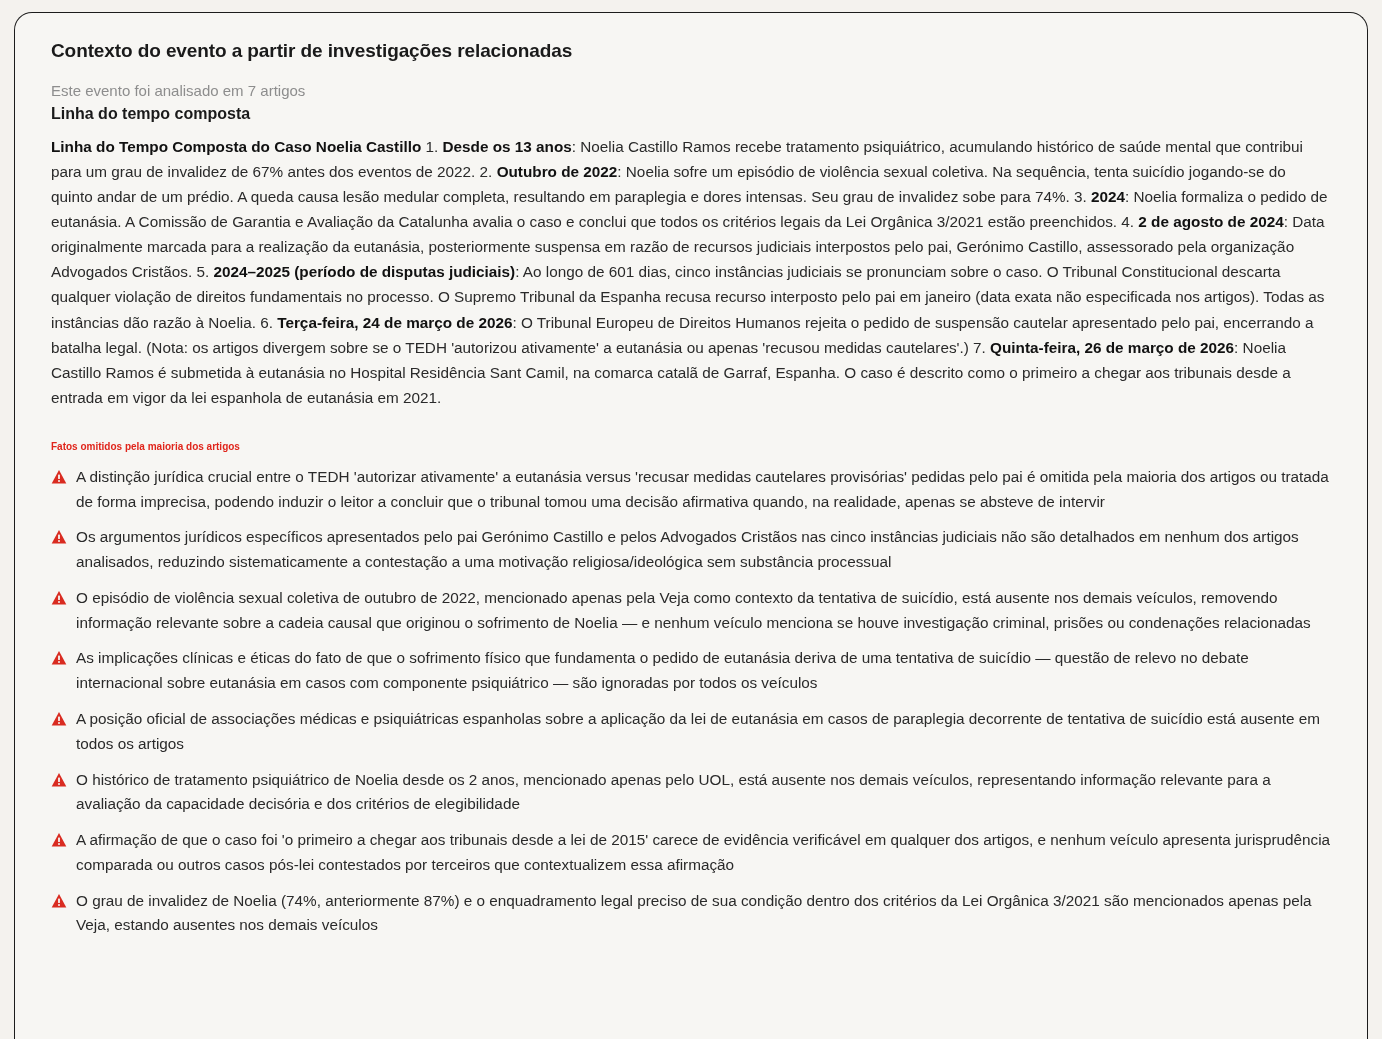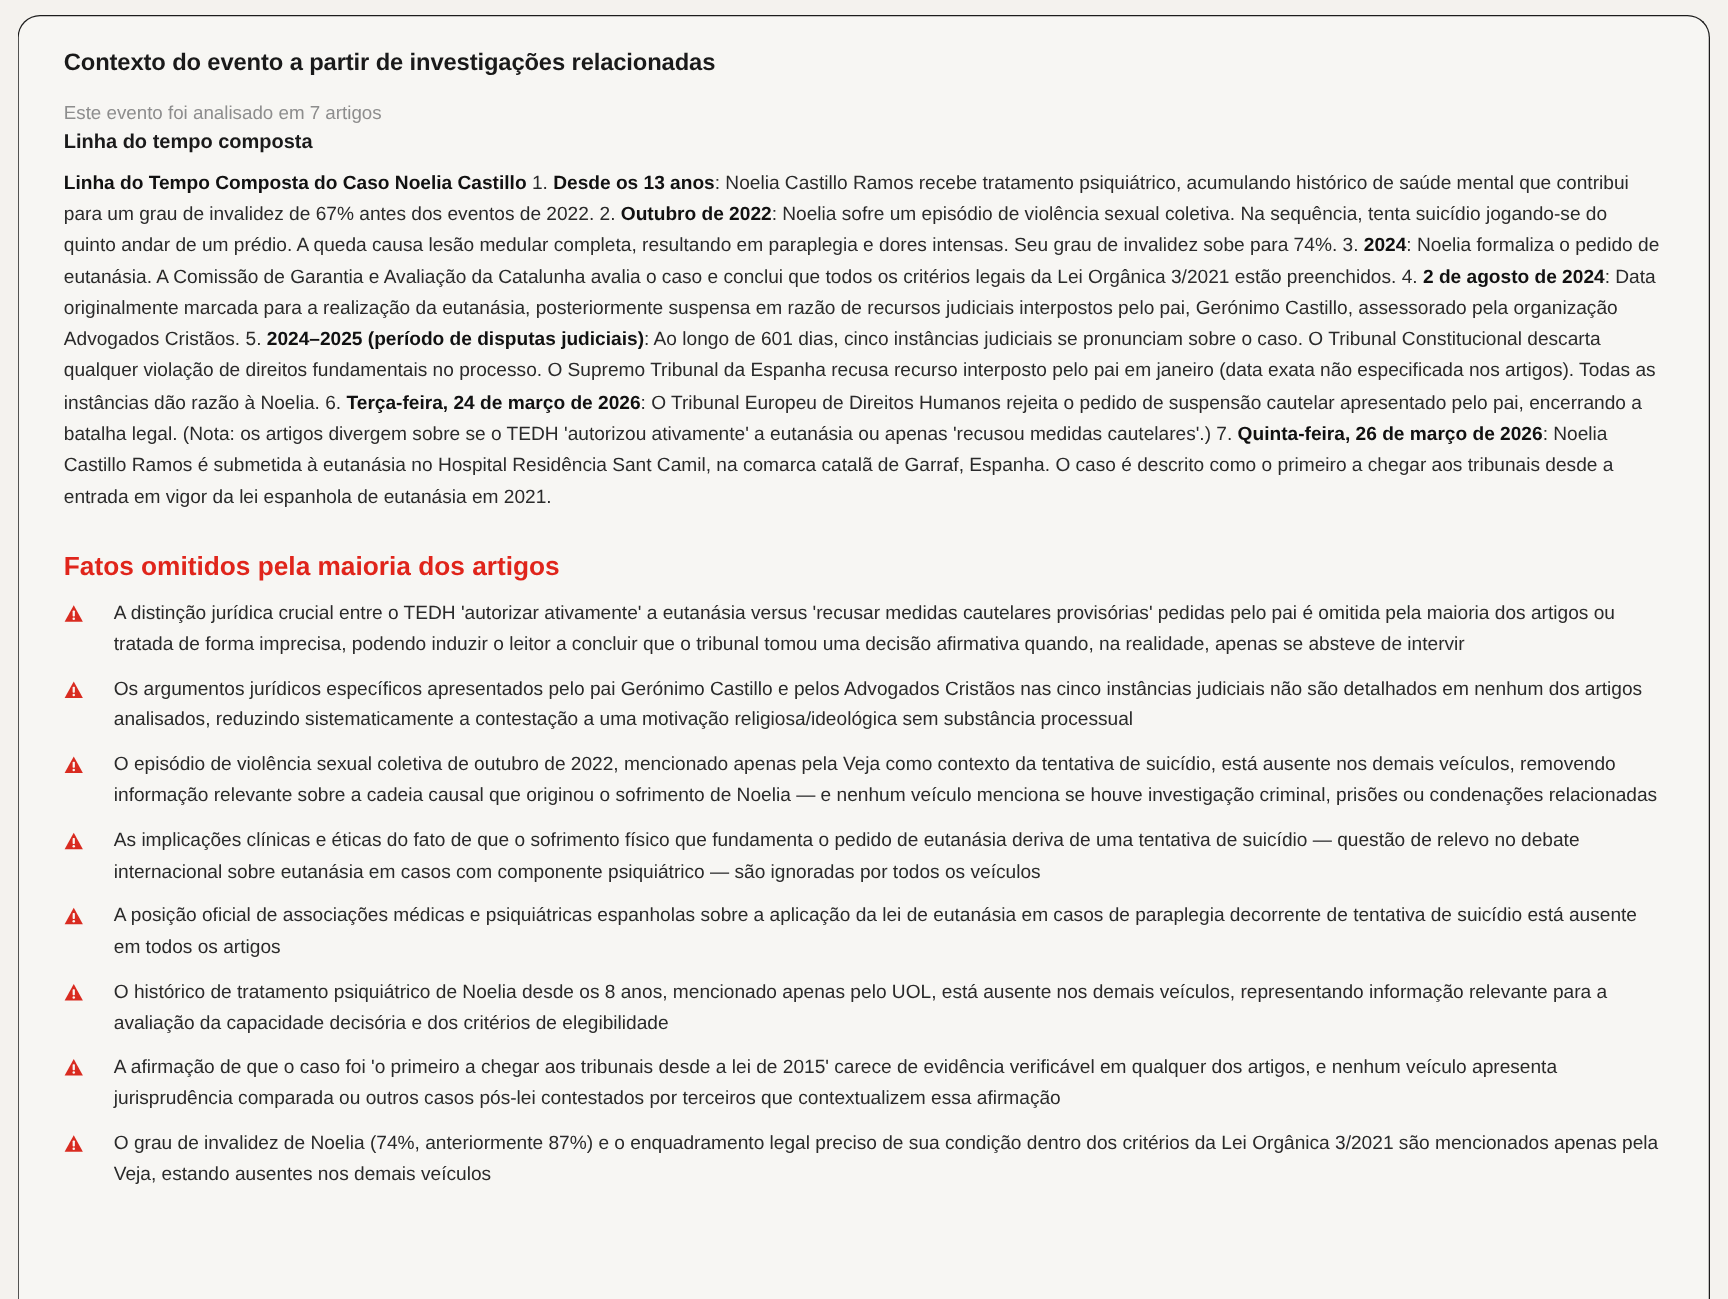--- a/index.html
+++ b/index.html
@@ -61,37 +61,37 @@
     margin: 9px 14px 0 14px;
     text-align: left;
   }
   .timeline-paragraph b {
     font-weight: bold;
     color: #111;
     margin-top: 12px;
   }
 
   .omitted-heading {
-    font-size: 21px;
+    font-size: 10px;
     font-weight: bold;
     color: #e0251b;
     margin: 30px 0 0 14px;
     line-height: 1.3;
   }
 
   .omitted-list {
     list-style: none;
     margin: 12px 0 0 0;
     padding: 0;
   }
 
   .omitted-item {
     display: flex;
     align-items: flex-start;
-    gap: 24px;
+    gap: 9px;
     margin: 0 14px 11px 14px;
   }
 
   .warn-icon {
     flex: 0 0 auto;
     width: 16px;
     height: 16px;
     margin-top: 4px;
     display: block;
   }
@@ -158,21 +158,21 @@
         <circle cx="8" cy="11.9" r="1" fill="#f7f6f3"></circle>
       </svg>
       <span class="omitted-text">A posição oficial de associações médicas e psiquiátricas espanholas sobre a aplicação da lei de eutanásia em casos de paraplegia decorrente de tentativa de suicídio está ausente em todos os artigos</span>
     </li>
     <li class="omitted-item">
       <svg class="warn-icon" viewBox="0 0 16 16" aria-hidden="true">
         <path d="M8 1.1 L15.3 14.4 L0.7 14.4 Z" fill="#d92b20"></path>
         <rect x="7.1" y="5.4" width="1.8" height="4.7" rx="0.6" fill="#f7f6f3"></rect>
         <circle cx="8" cy="11.9" r="1" fill="#f7f6f3"></circle>
       </svg>
-      <span class="omitted-text">O histórico de tratamento psiquiátrico de Noelia desde os 8 anos, mencionado apenas pelo UOL, está ausente nos demais veículos, representando informação relevante para a avaliação da capacidade decisória e dos critérios de elegibilidade</span>
+      <span class="omitted-text">O histórico de tratamento psiquiátrico de Noelia desde os 2 anos, mencionado apenas pelo UOL, está ausente nos demais veículos, representando informação relevante para a avaliação da capacidade decisória e dos critérios de elegibilidade</span>
     </li>
     <li class="omitted-item">
       <svg class="warn-icon" viewBox="0 0 16 16" aria-hidden="true">
         <path d="M8 1.1 L15.3 14.4 L0.7 14.4 Z" fill="#d92b20"></path>
         <rect x="7.1" y="5.4" width="1.8" height="4.7" rx="0.6" fill="#f7f6f3"></rect>
         <circle cx="8" cy="11.9" r="1" fill="#f7f6f3"></circle>
       </svg>
       <span class="omitted-text">A afirmação de que o caso foi 'o primeiro a chegar aos tribunais desde a lei de 2015' carece de evidência verificável em qualquer dos artigos, e nenhum veículo apresenta jurisprudência comparada ou outros casos pós-lei contestados por terceiros que contextualizem essa afirmação</span>
     </li>
     <li class="omitted-item">

